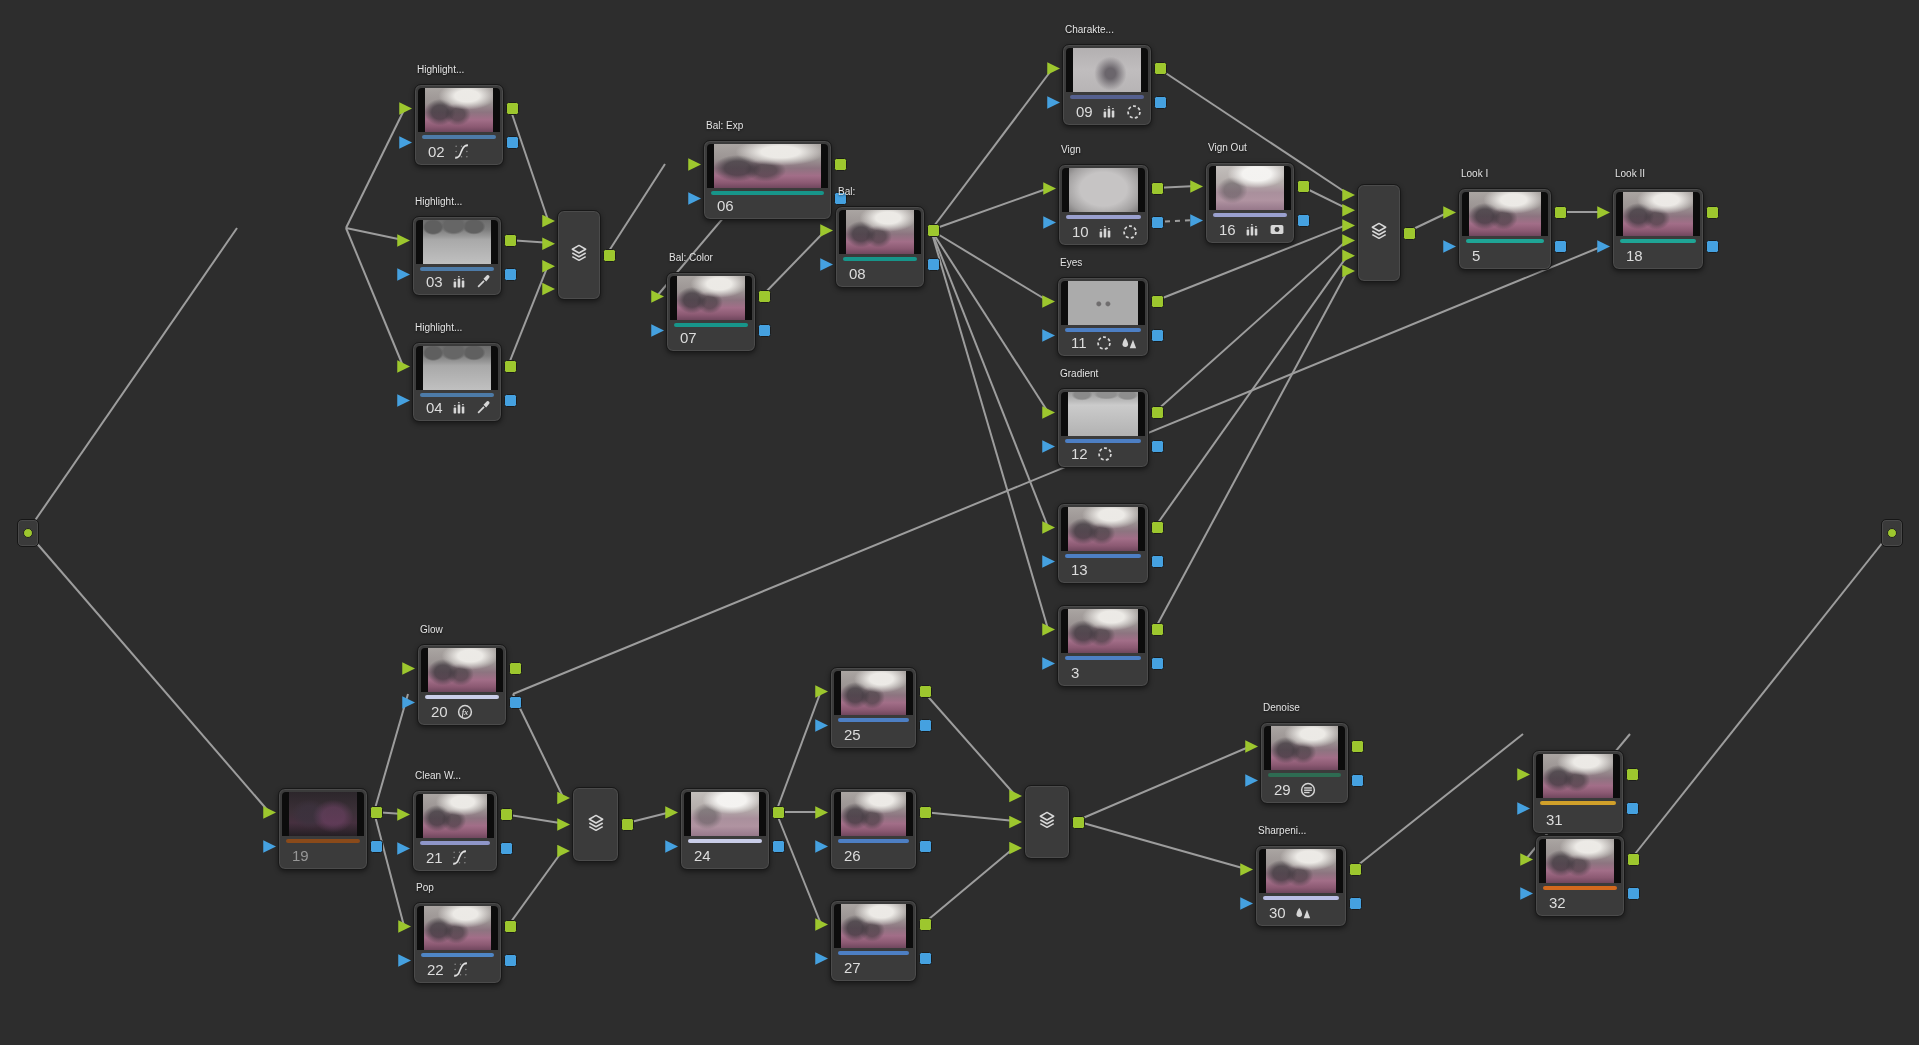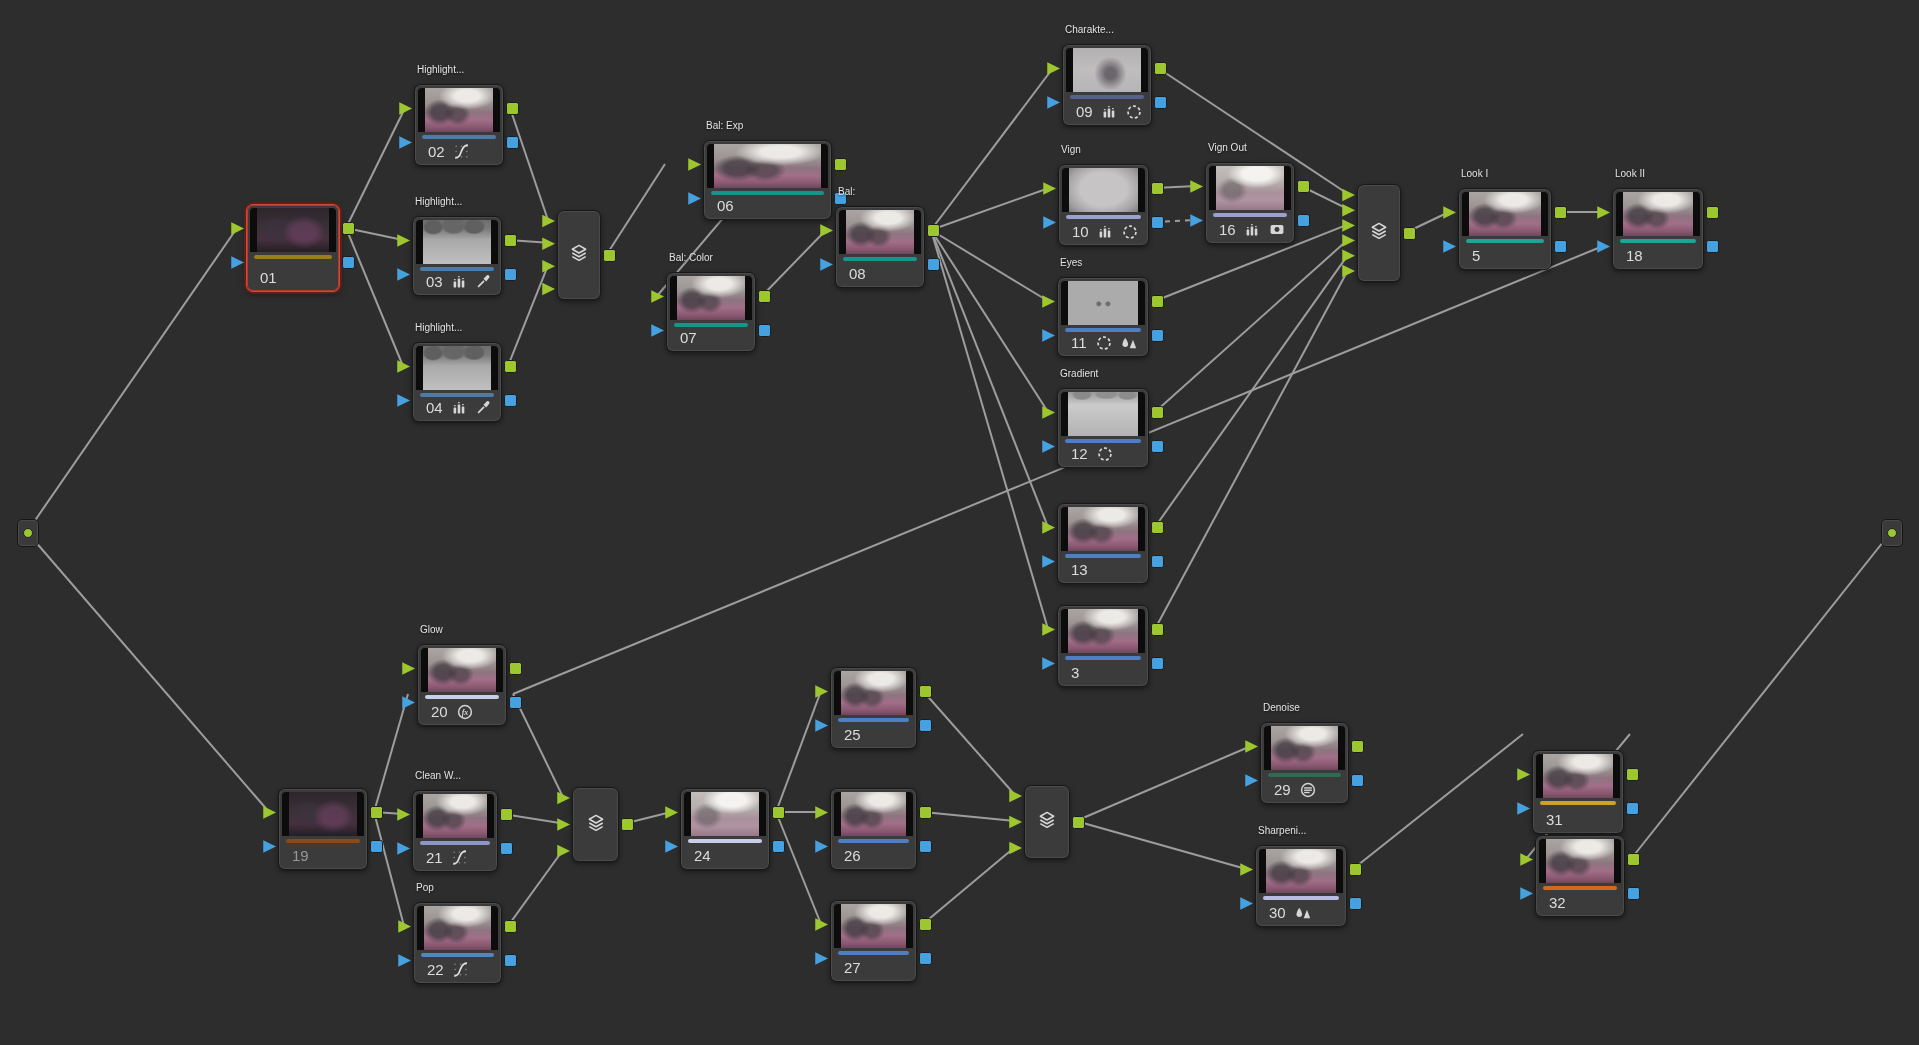--- a/index.html
+++ b/index.html
@@ -149,34 +149,20 @@
       <line x1="776" y1="812" x2="821" y2="924" stroke="#9d9d9d" stroke-width="2"></line>
       <line x1="923" y1="691" x2="1015" y2="795" stroke="#9d9d9d" stroke-width="2"></line>
       <line x1="923" y1="812" x2="1015" y2="821" stroke="#9d9d9d" stroke-width="2"></line>
       <line x1="923" y1="924" x2="1015" y2="847" stroke="#9d9d9d" stroke-width="2"></line>
       <line x1="1076" y1="821" x2="1251" y2="746" stroke="#9d9d9d" stroke-width="2"></line>
       <line x1="1076" y1="821" x2="1246" y2="869" stroke="#9d9d9d" stroke-width="2"></line>
       <line x1="1353" y1="869" x2="1523" y2="734" stroke="#9d9d9d" stroke-width="2"></line>
       <line x1="1630" y1="734" x2="1526" y2="859" stroke="#9d9d9d" stroke-width="2"></line>
       <line x1="1631" y1="859" x2="1891" y2="532" stroke="#9d9d9d" stroke-width="2"></line>
     </svg>
-<div class="node selected" style="left: 246px; top: 204px; width: 92px; height: 86px;">
-
-    <div class="thumb">
-        <div class="img img-source"></div>
-      </div>
-    <div class="underline" style="background: rgb(156, 124, 30);"></div>
-    <div class="labelrow">
-      <span class="num">01</span>
-    </div>
-    <div class="port tri g" style="left:-16px;top:17px"></div>
-    <div class="port tri b" style="left:-16px;top:51px"></div>
-    <div class="port sq g" style="right:-16px;top:17px"></div>
-    <div class="port sq b" style="right:-16px;top:51px"></div>
-  </div>
     <div class="node" style="left: 414px; top: 84px; width: 88px; height: 80px;">
     <div class="nodetitle">Highlight...</div>
     <div class="thumb">
         <div class="img img-color"></div>
       </div>
     <div class="underline" style="background: rgb(77, 123, 168);"></div>
     <div class="labelrow">
       <span class="num">02</span>
     <span class="icon">
           <svg width="15" height="15" viewBox="0 0 14 14">

